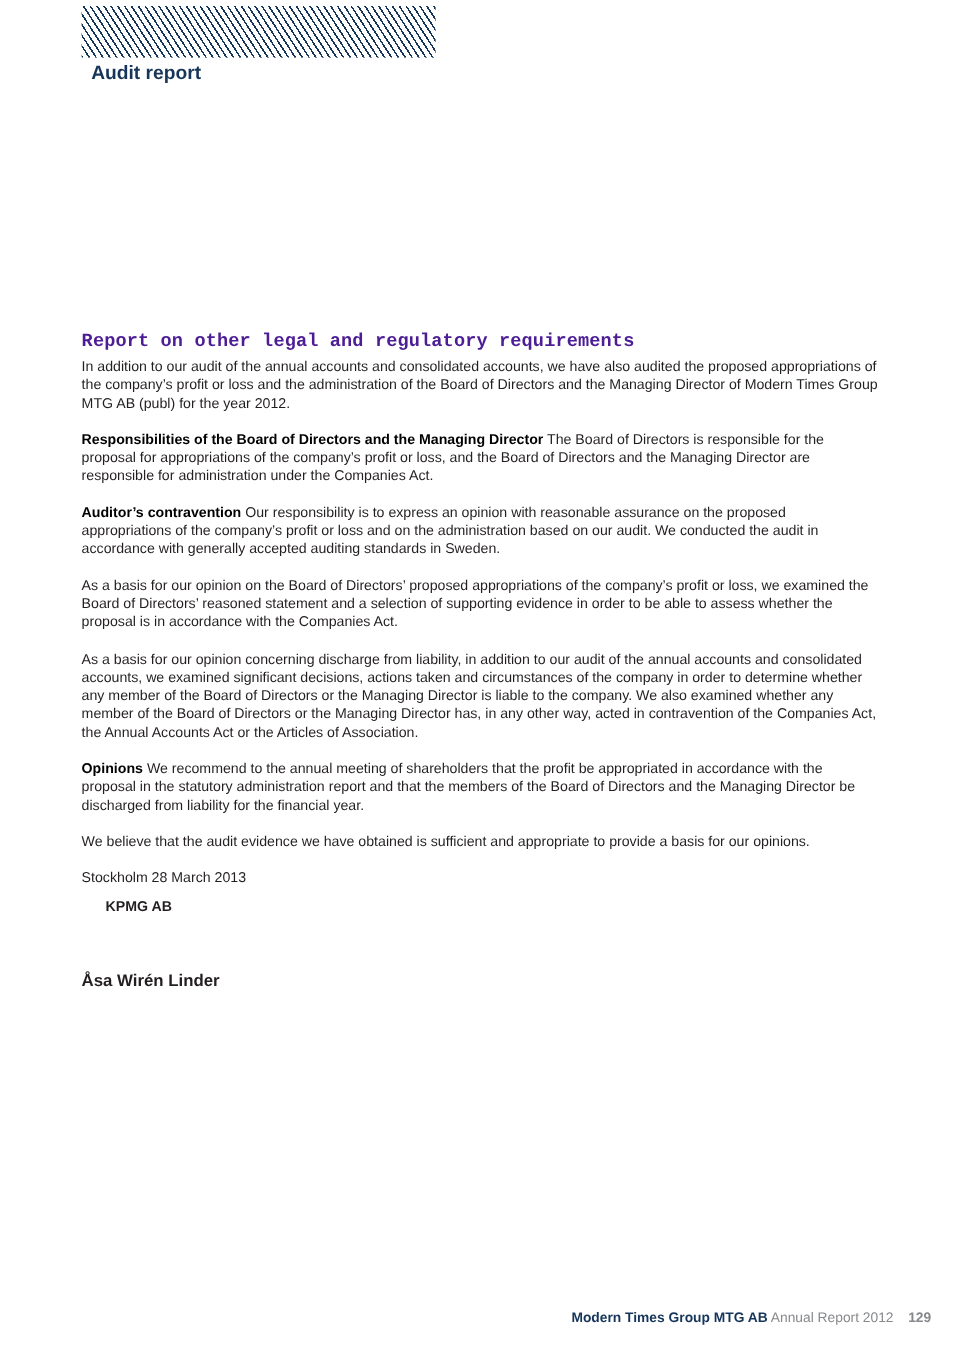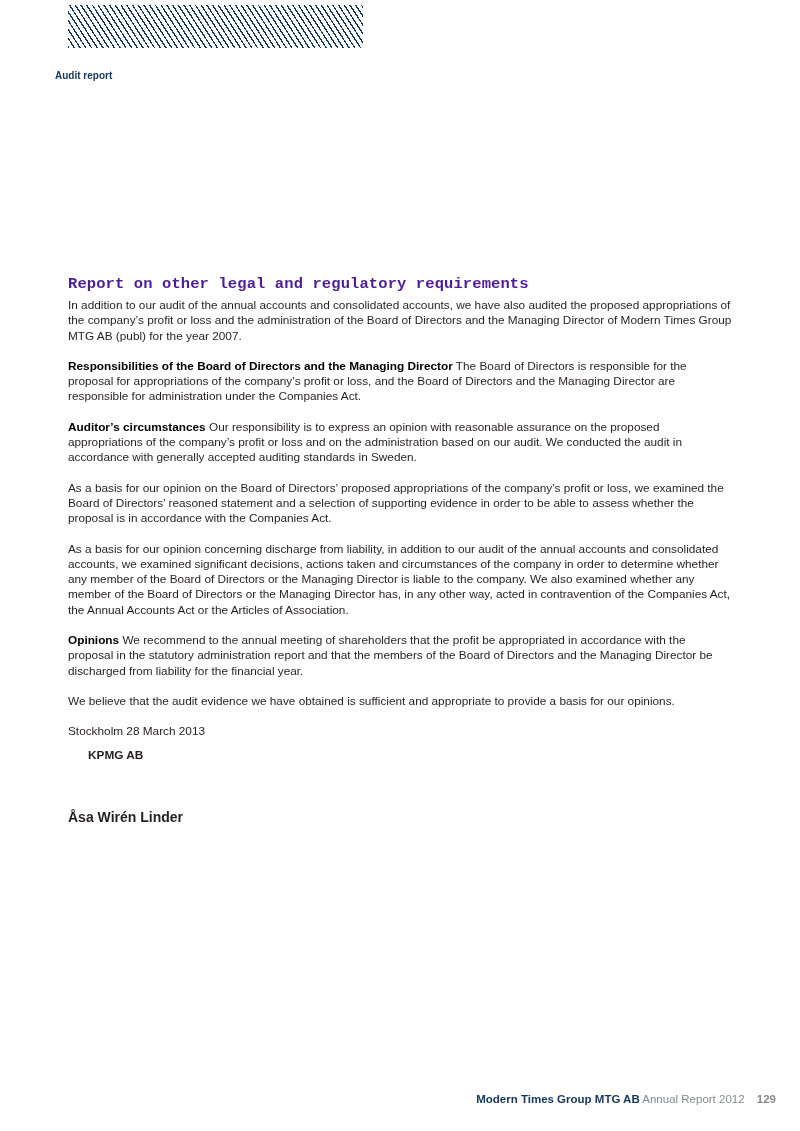--- a/index.html
+++ b/index.html
@@ -22,26 +22,25 @@
     background: repeating-linear-gradient(
       57deg,
       var(--navy, #16355a) 0px,
       var(--navy, #16355a) 1.3px,
       #ffffff 1.3px,
       #ffffff 4.8px
     );
   }
   .section-label {
     position: absolute;
-    left: 55px;
+    left: 76px;
     top: 53px;
-    font-size: 10px;
+    font-size: 16px;
     font-weight: bold;
     color: var(--navy, #16355a);
-    margin-top: 17px;
   }
   .content {
     position: absolute;
     left: 68px;
     top: 275px;
     width: 664px;
   }
   .heading {
     font-size: 15.5px;
     font-weight: bold;
@@ -102,30 +101,30 @@
 
   <div class="hatch"></div>
 
   <div class="section-label">Audit report</div>
 
   <div class="content">
 
     <h1 class="heading">Report on other legal and regulatory requirements</h1>
 
     <p class="para">
-      <span>In addition to our audit of the annual accounts and consolidated accounts, we have also audited the proposed appropriations of the company’s profit or loss and the administration of the Board of Directors and the Managing Director of Modern Times Group MTG AB (publ) for the year 2007.</span>
+      <span>In addition to our audit of the annual accounts and consolidated accounts, we have also audited the proposed appropriations of the company’s profit or loss and the administration of the Board of Directors and the Managing Director of Modern Times Group MTG AB (publ) for the year 2012.</span>
     </p>
 
     <p class="para">
       <b>Responsibilities of the Board of Directors and the Managing Director</b>
       <span>The Board of Directors is responsible for the proposal for appropriations of the company’s profit or loss, and the Board of Directors and the Managing Director are responsible for administration under the Companies Act.</span>
     </p>
 
     <p class="para">
-      <b>Auditor’s circumstances</b>
+      <b>Auditor’s contravention</b>
       <span>Our responsibility is to express an opinion with reasonable assurance on the proposed appropriations of the company’s profit or loss and on the administration based on our audit. We conducted the audit in accordance with generally accepted auditing standards in Sweden.</span>
     </p>
 
     <p class="para">
       <span>As a basis for our opinion on the Board of Directors’ proposed appropriations of the company’s profit or loss, we examined the Board of Directors’ reasoned statement and a selection of supporting evidence in order to be able to assess whether the proposal is in accordance with the Companies Act.</span>
     </p>
 
     <p class="para">
       <span>As a basis for our opinion concerning discharge from liability, in addition to our audit of the annual accounts and consolidated accounts, we examined significant decisions, actions taken and circumstances of the company in order to determine whether any member of the Board of Directors or the Managing Director is liable to the company. We also examined whether any member of the Board of Directors or the Managing Director has, in any other way, acted in contravention of the Companies Act, the Annual Accounts Act or the Articles of Association.</span>
     </p>

